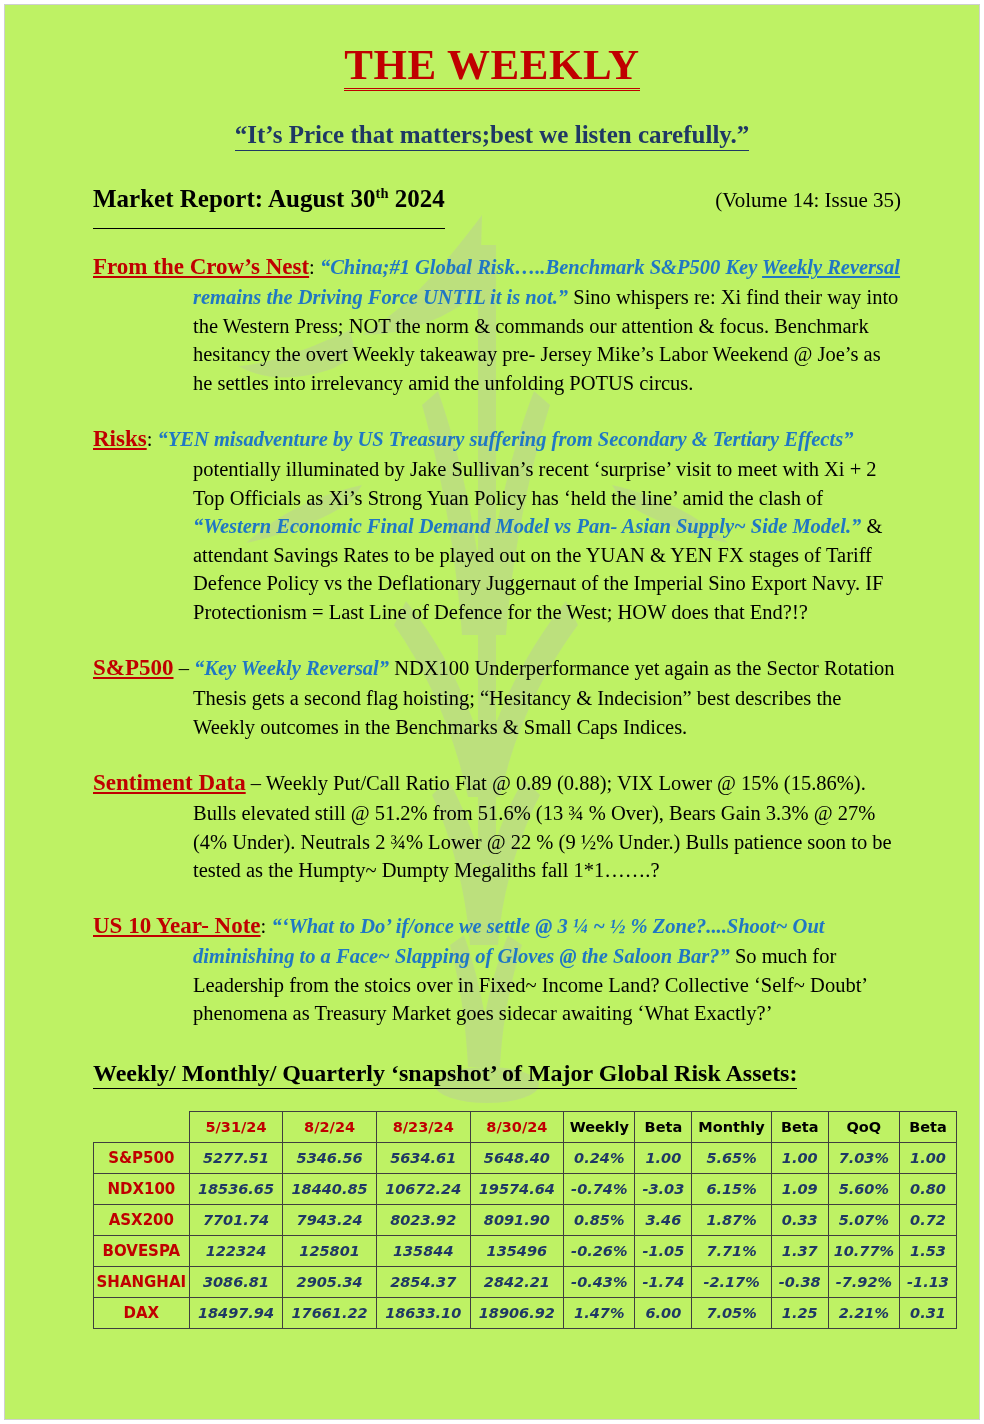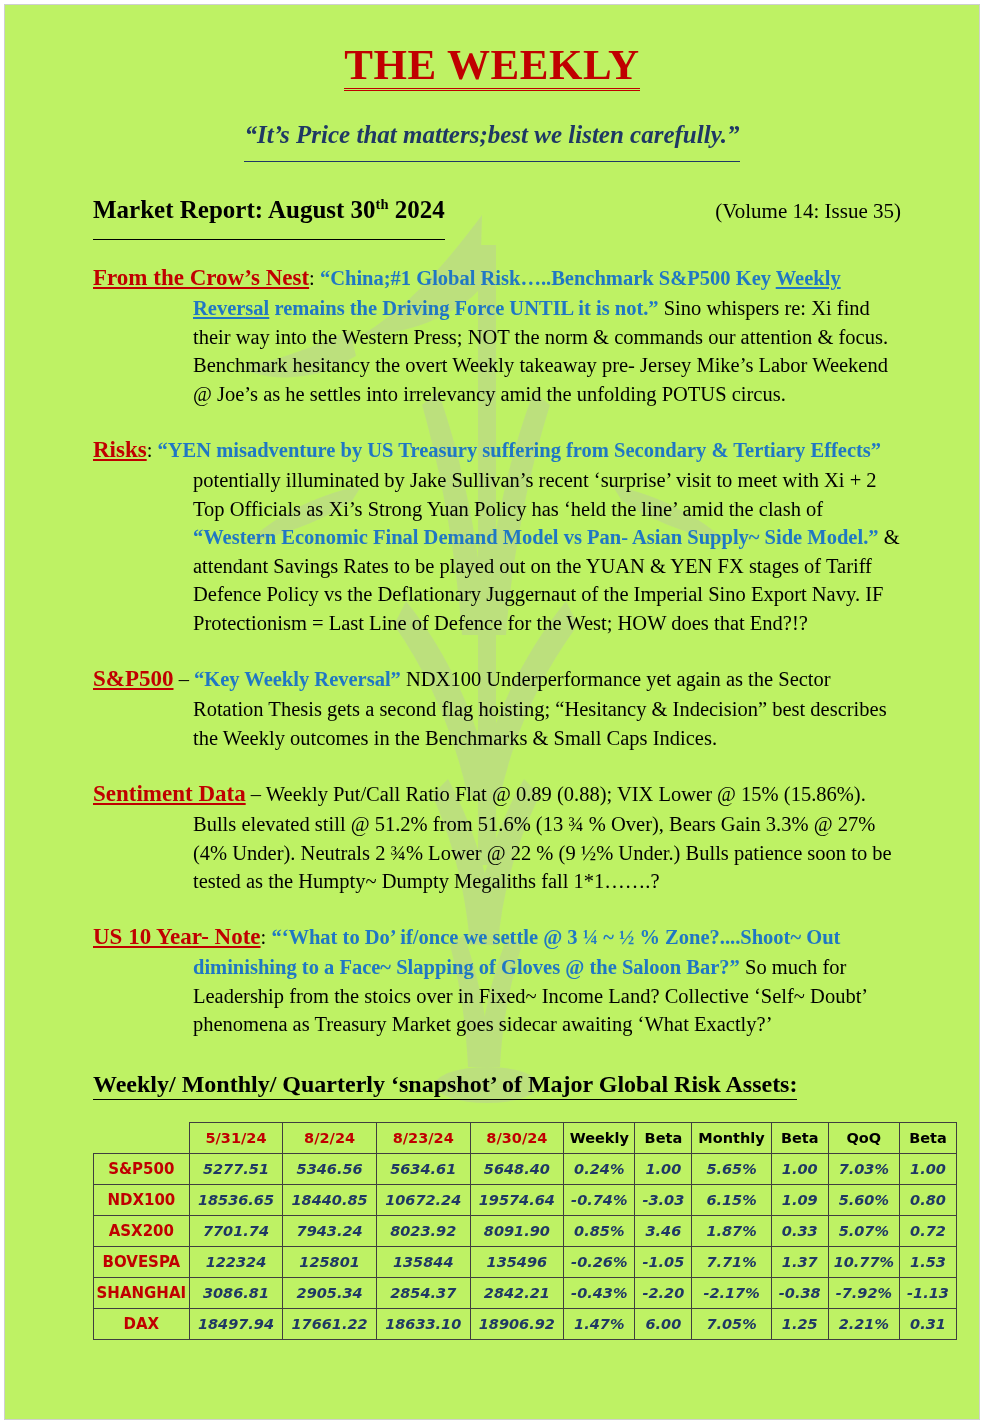--- a/index.html
+++ b/index.html
@@ -52,25 +52,24 @@
     border-bottom: 3px double #C00000;
     padding-bottom: 2px;
   }
   .subtitle-wrap {
     text-align: center;
     margin-top: 30px;
   }
   .subtitle {
     display: inline-block;
     color: #1F3864;
-    font-style: italic;
     font-weight: bold;
     font-size: 25px;
     border-bottom: 1.6px solid #1F3864;
-    padding-bottom: 12px;
+    padding-bottom: 1px;
   }
   
   .report-line {
     margin: 34px 30px 0 88px;
     display: flex;
     align-items: baseline;
     justify-content: space-between;
   }
   .report-title {
     font-weight: bold;
@@ -104,20 +103,21 @@
   .hd {
     color: #C00000;
     font-weight: bold;
     font-size: 23px;
     text-decoration: underline;
     text-underline-offset: 2px;
   }
   .hd-plain { color: #000; font-weight: normal; font-size: 20.5px; }
   .q {
     color: #2077C4;
+    font-style: italic;
     font-weight: bold;
   }
   .q u { text-decoration: underline; margin-top: 16px; }
   .sec-sp { margin-top: 26px; }
   
   .table-title-wrap { margin: 32px 0 0 88px; }
   .table-title {
     display: inline-block;
     font-weight: bold;
     font-size: 24px;
@@ -327,21 +327,21 @@
             <td>10.77%</td>
             <td>1.53</td>
           </tr>
           <tr>
             <th>SHANGHAI</th>
             <td>3086.81</td>
             <td>2905.34</td>
             <td>2854.37</td>
             <td>2842.21</td>
             <td>-0.43%</td>
-            <td>-2.20</td>
+            <td>-1.74</td>
             <td>-2.17%</td>
             <td>-0.38</td>
             <td>-7.92%</td>
             <td>-1.13</td>
           </tr>
           <tr>
             <th>DAX</th>
             <td>18497.94</td>
             <td>17661.22</td>
             <td>18633.10</td>

